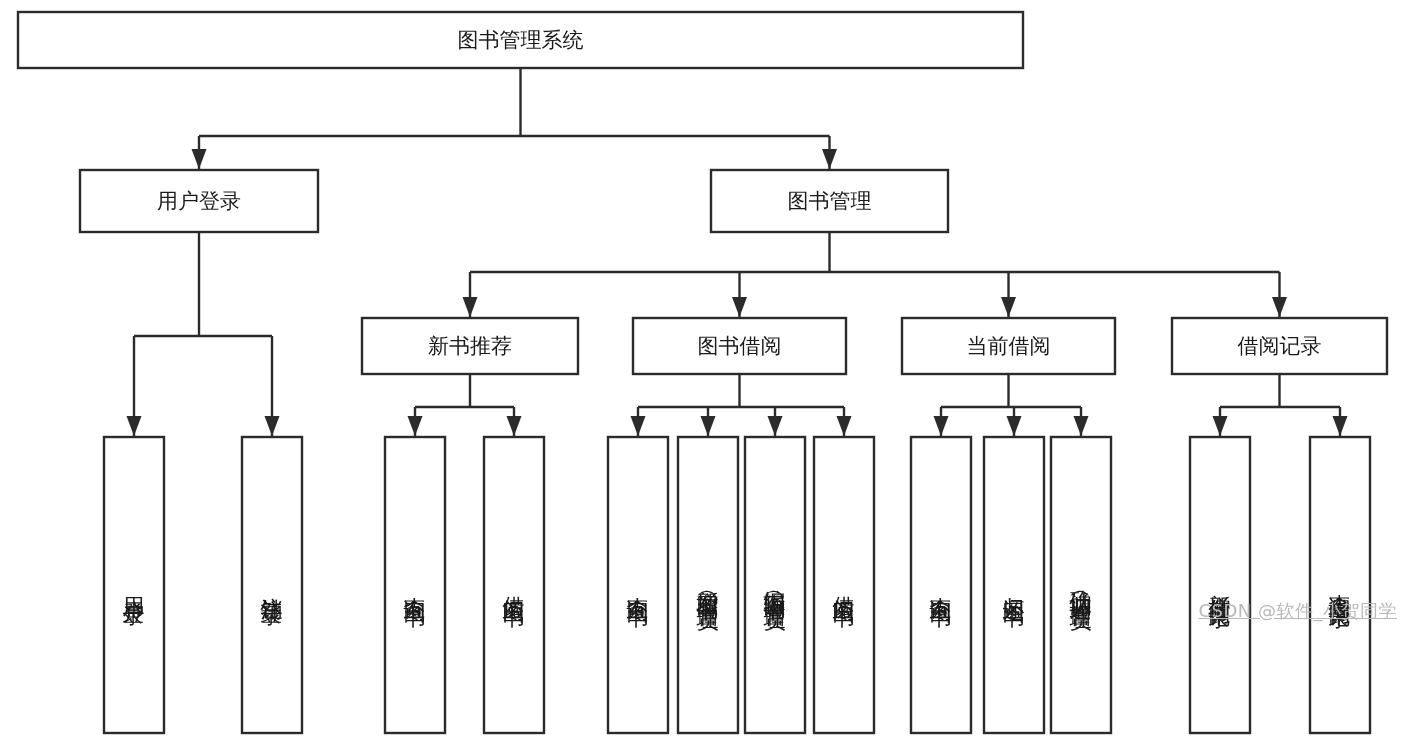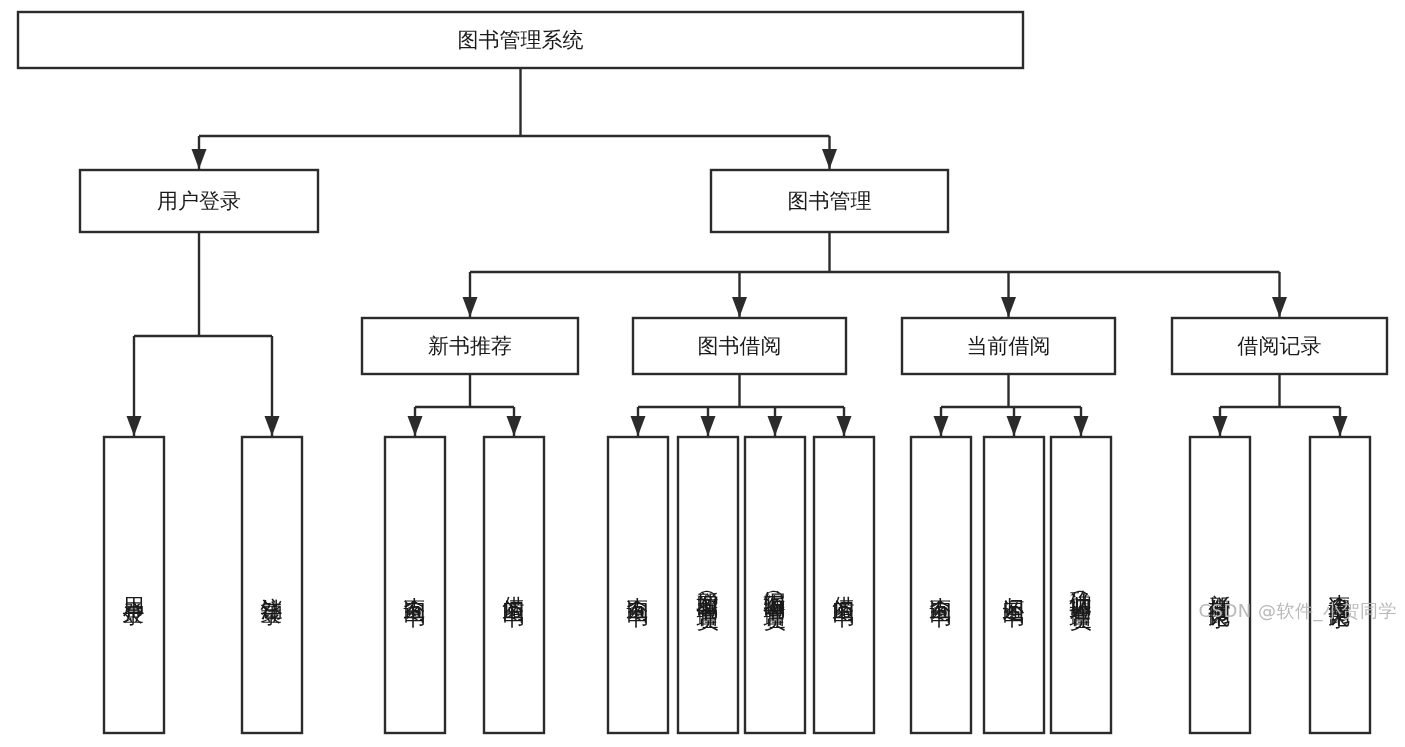--- a/index.html
+++ b/index.html
@@ -68,20 +68,21 @@
   }
   .watermark {
     position: absolute;
     right: 8px;
     bottom: 4px;
     font-family: "DejaVu Sans", "Liberation Sans", sans-serif;
     font-size: 18px;
     color: #b9b9b9;
     letter-spacing: 0.5px;
     white-space: nowrap;
+    text-decoration: underline;
   }
 </style>
 </head>
 <body>
 
 <div id="diagram-root">
 
   <svg id="flowchart" viewBox="0 0 1405 747">
 
     <g>

